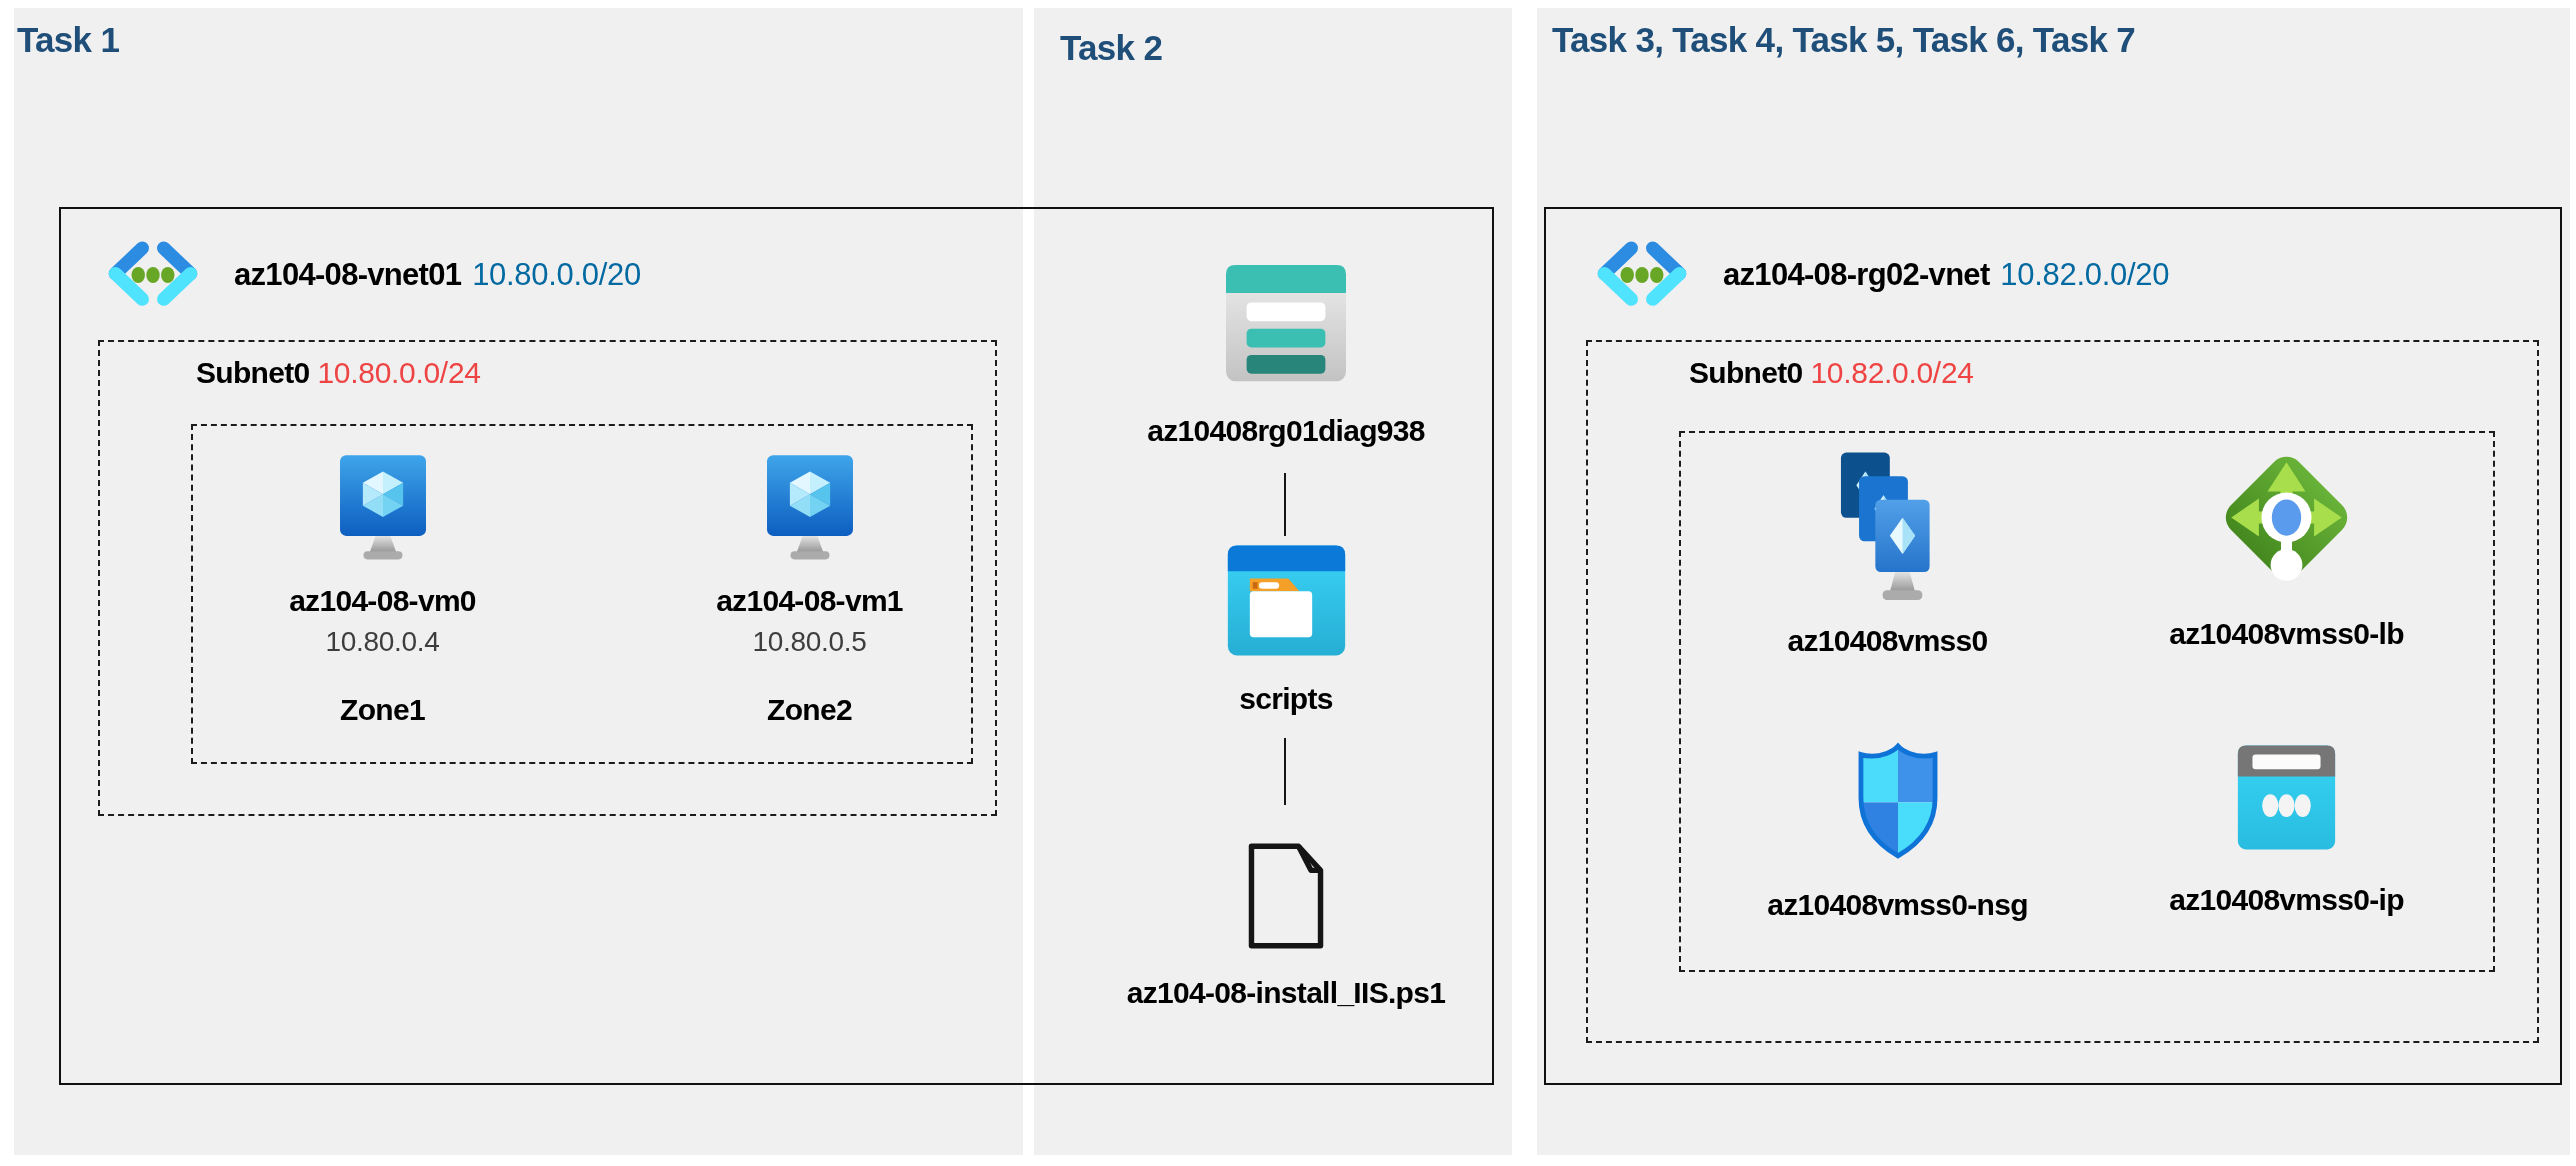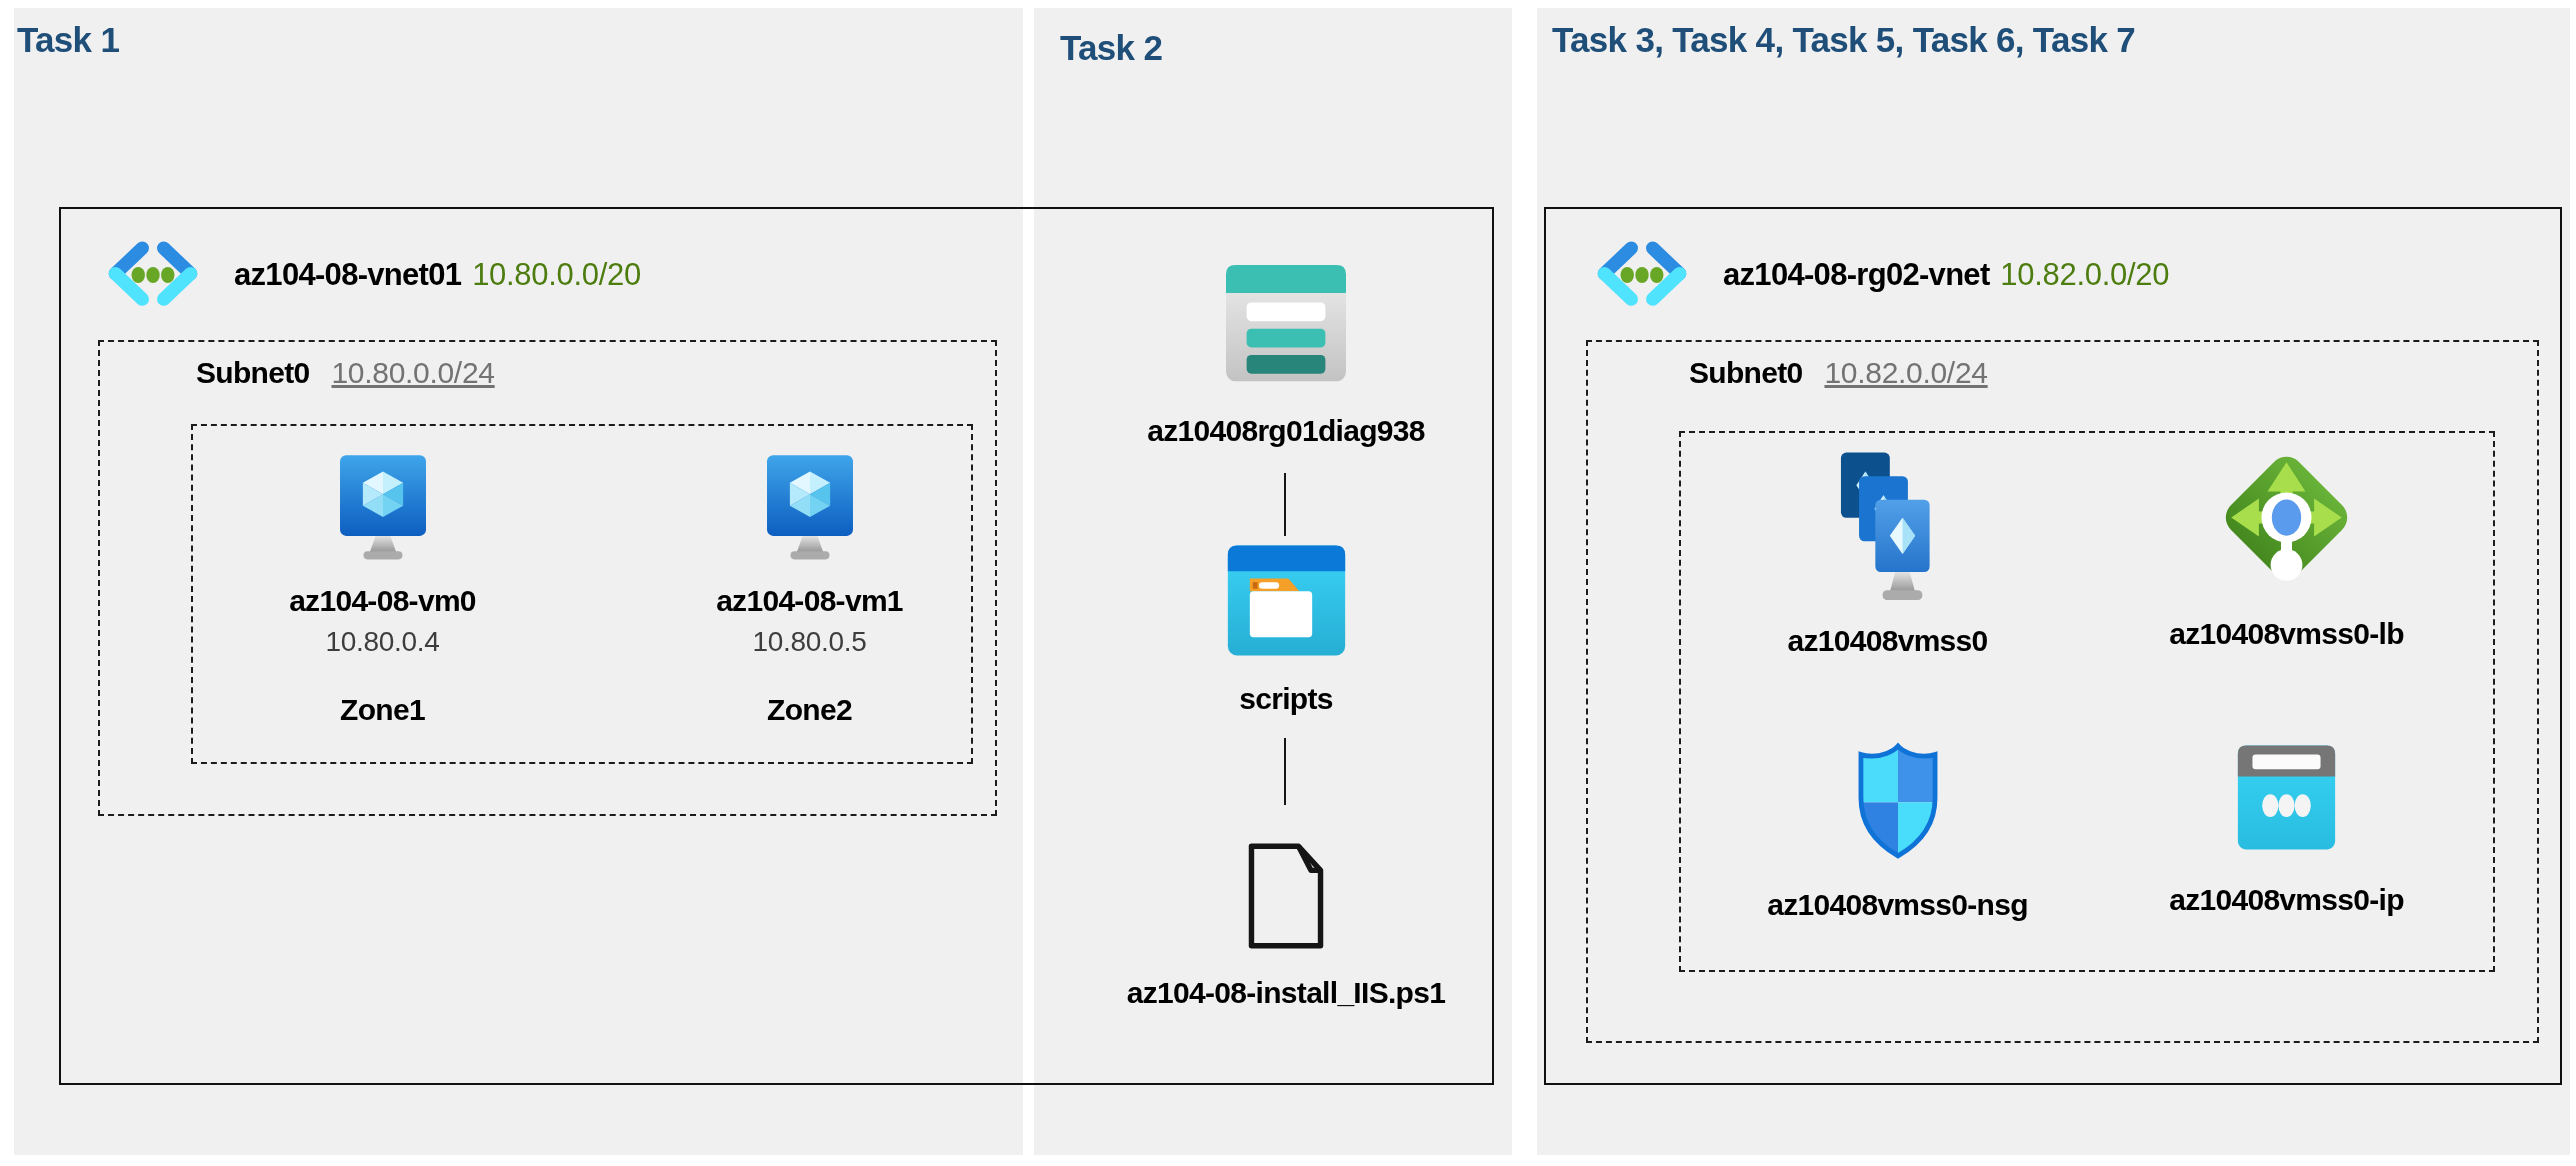--- a/index.html
+++ b/index.html
@@ -9,24 +9,24 @@
   .panel{position:absolute;top:8px;height:1147px;background:#f0f0f1;}
 
   .hdr{position:absolute;font-size:35px;font-weight:700;color:#1f4e79;letter-spacing:-0.7px;white-space:nowrap;}
 
   .box-solid{position:absolute;border:2.7px solid #111;box-sizing:border-box;background:transparent;}
   .box-dash{position:absolute;border:2px dashed #1c1c1c;box-sizing:border-box;background:transparent;}
 
   .icon-row{position:absolute;display:flex;align-items:center;white-space:nowrap;}
   .icon-row svg{flex:0 0 auto;}
   .row-label{margin-left:30px;font-size:31px;font-weight:700;color:#000;letter-spacing:-0.7px;}
-  .row-label .cidr{font-weight:400;color:#4d7c0f;letter-spacing:-0.3px;margin-left:10.8px;}
+  .row-label .cidr{font-weight:400;color:#0369a1;letter-spacing:-0.3px;margin-left:10.8px;}
 
   .subnet-label{position:absolute;font-size:30px;font-weight:700;color:#000;letter-spacing:-0.7px;white-space:nowrap;}
-  .subnet-label .cidr{font-weight:400;color:#737373;letter-spacing:-0.3px;margin-left:22px;text-decoration:underline;}
+  .subnet-label .cidr{font-weight:400;color:#ef4444;letter-spacing:-0.3px;margin-left:8px;}
 
   .res-block{position:absolute;display:flex;flex-direction:column;align-items:center;}
   .res-name{font-size:30px;font-weight:700;color:#000;letter-spacing:-0.7px;white-space:nowrap;text-align:center;}
   .vm-ip{font-size:28px;font-weight:400;color:#3d3d3d;letter-spacing:-0.3px;}
   .vm-zone{font-size:30px;font-weight:700;color:#000;letter-spacing:-0.7px;}
 
   .vline{position:absolute;width:2px;background:#161616;}
 </style>
 </head>
 <body>

